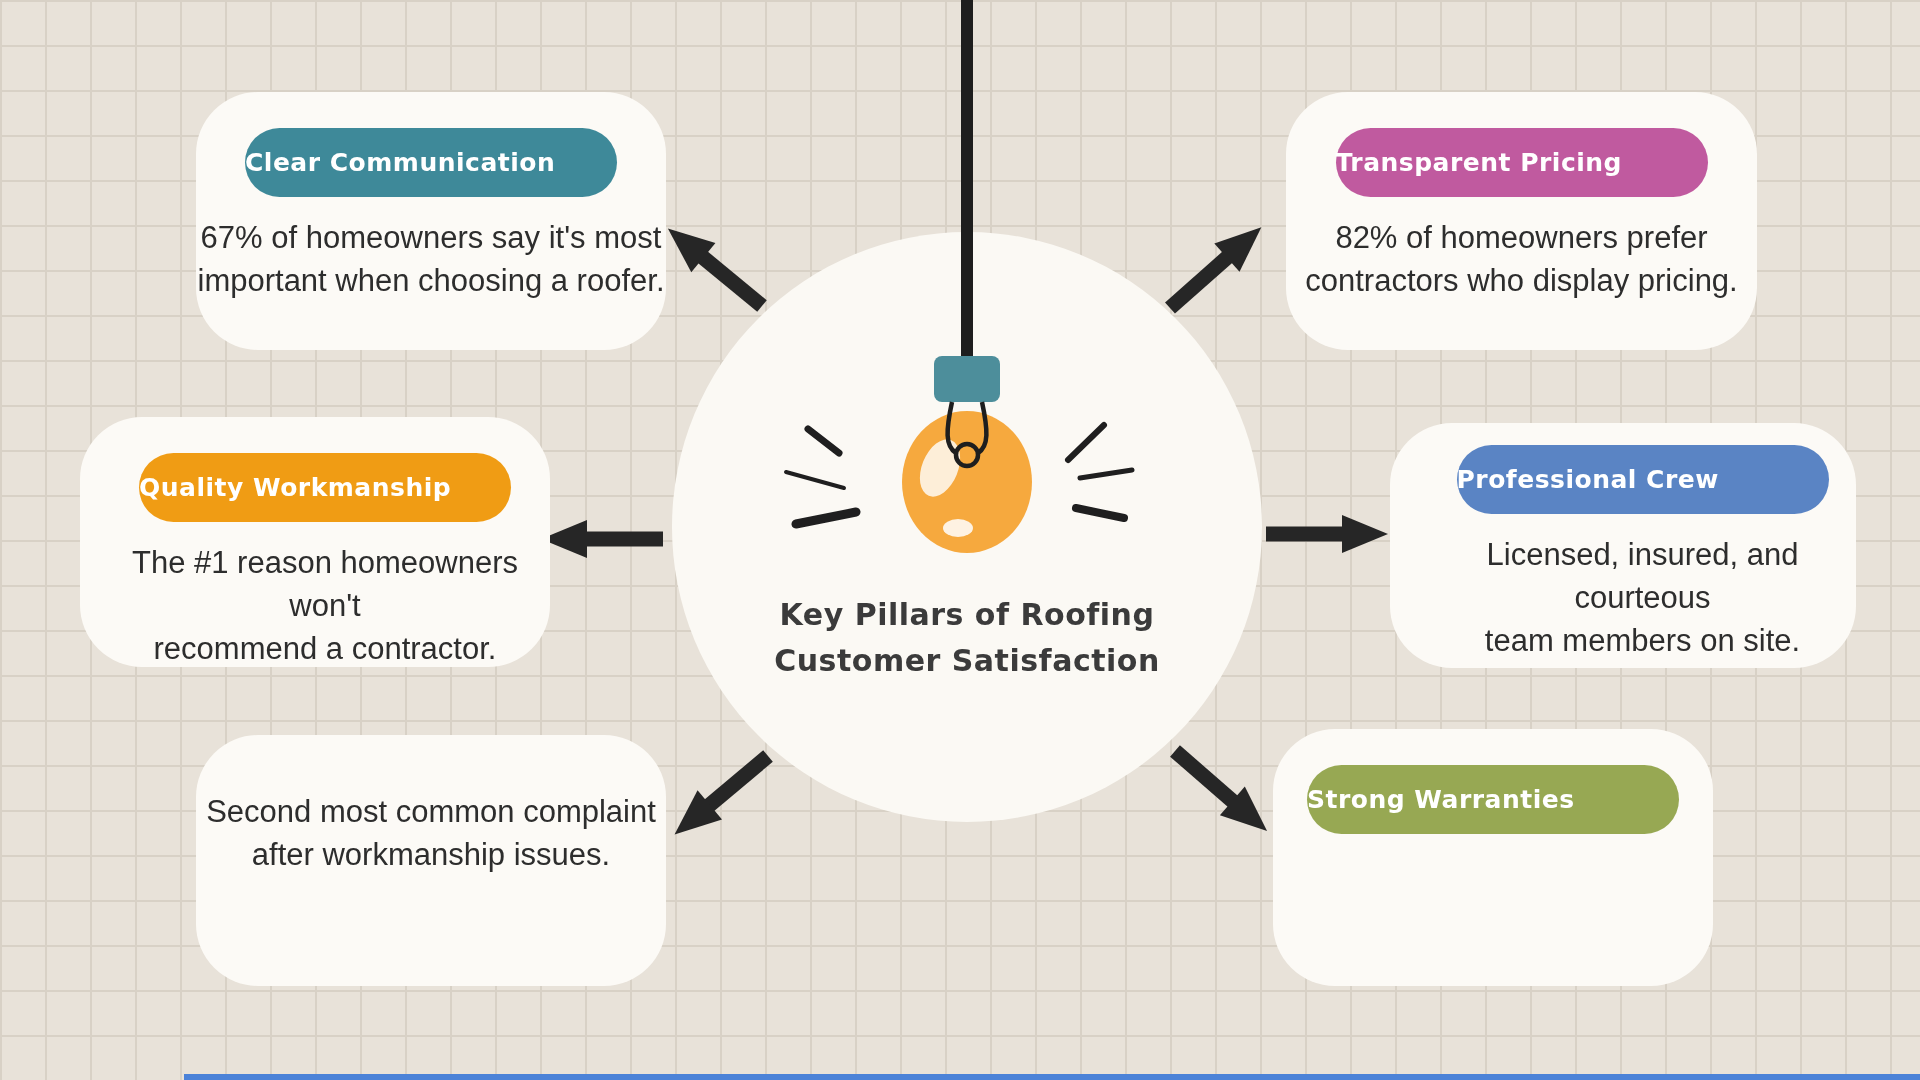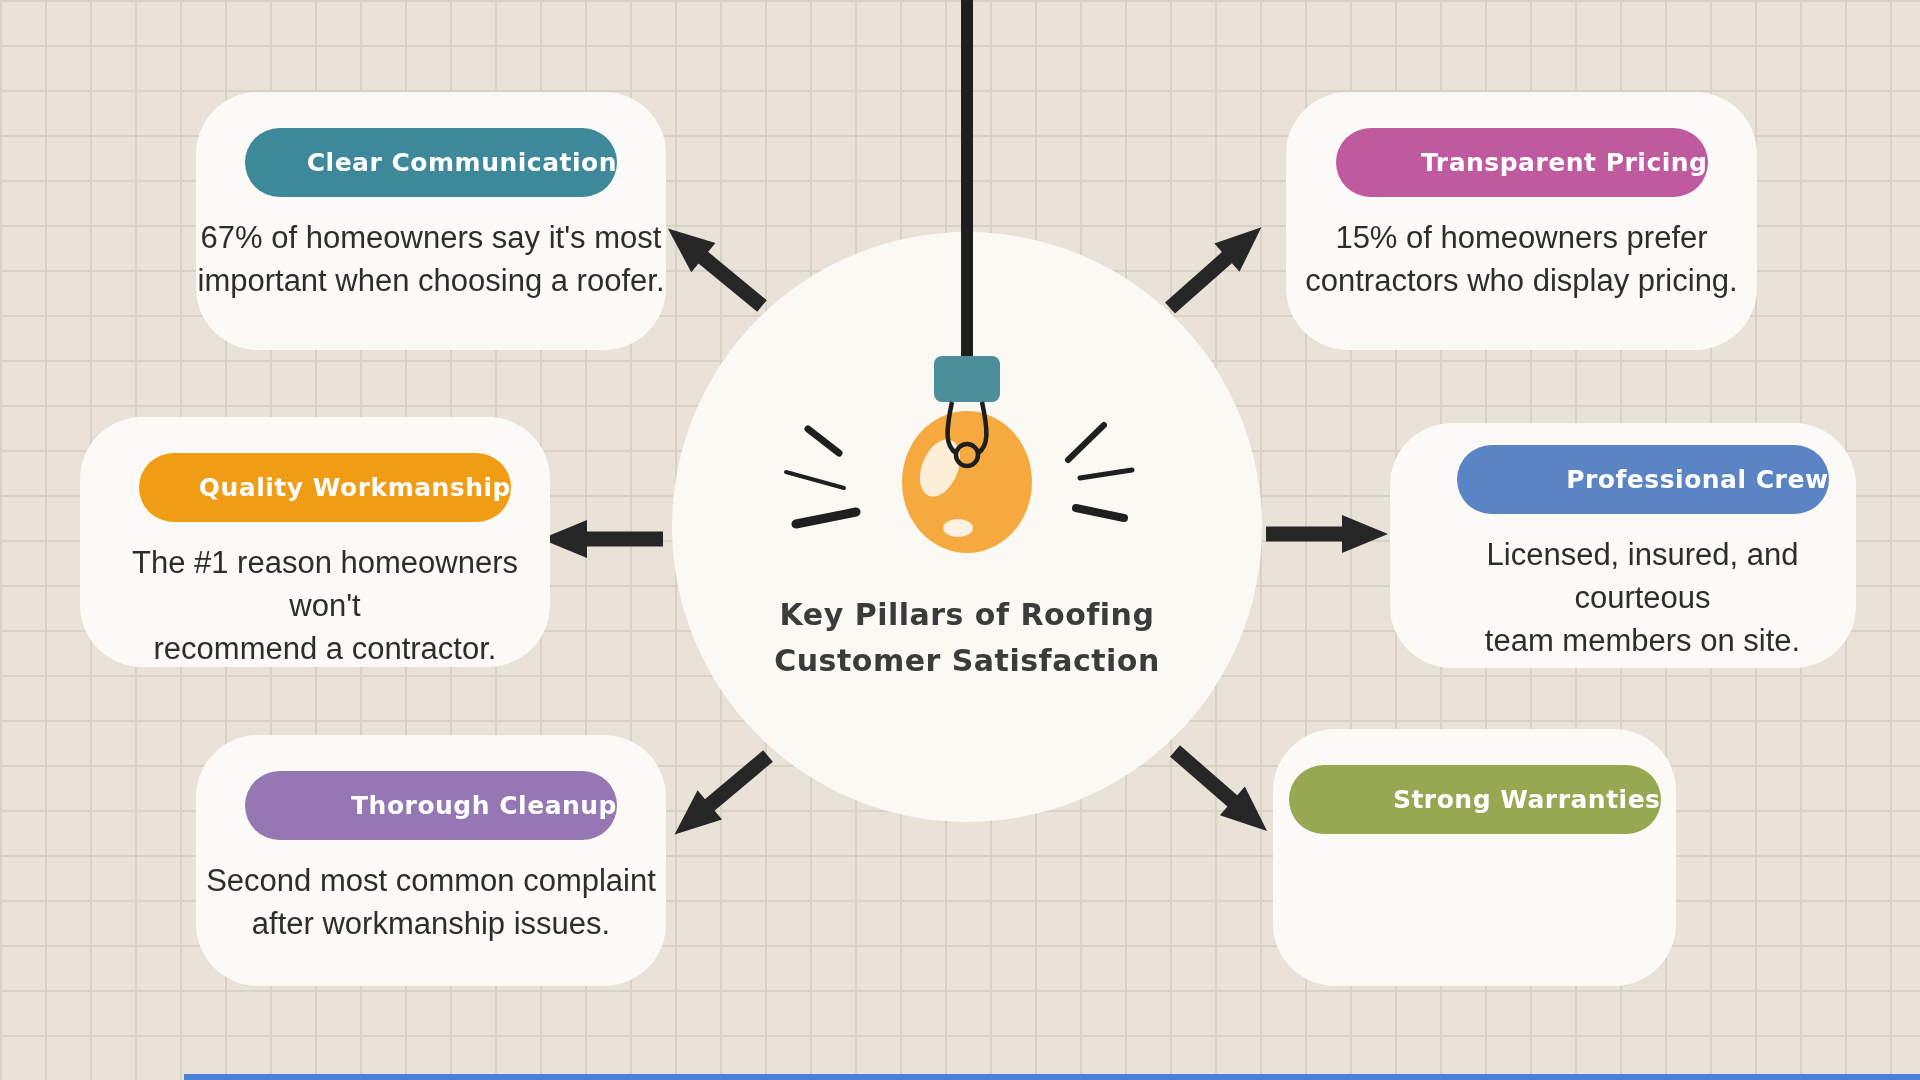--- a/index.html
+++ b/index.html
@@ -30,21 +30,21 @@
   .arrows-svg{position:absolute;left:0;top:0;width:1920px;height:1080px;pointer-events:none;}
   .card{
     position:absolute;
     background:#fcfaf6;
     border-radius:62px;
     box-sizing:border-box;
     padding-top:36px;
     text-align:center;
   }
   .pill{
-    display:flex;align-items:center;justify-content:flex-end;
+    display:flex;align-items:center;justify-content:flex-start;
     width:372px;height:69px;margin:0 auto;
     border-radius:35px;
   }
   .pill-label{
     color:#ffffff;
     font-family:"DejaVu Sans", sans-serif;
     font-weight:700;font-size:25px;letter-spacing:0.5px;
   }
   .card-body{
     margin-top:20px;
@@ -123,49 +123,46 @@
       <span class="pill-label">Clear Communication</span>
     </div>
     <div class="card-body">67% of homeowners say it's most
 important when choosing a roofer.</div>
   </div>
 
   <div class="card" style="left:1286px;top:92px;width:471px;height:258px;">
     <div class="pill" style="background-color: rgb(192, 90, 159);">
       <span class="pill-label">Transparent Pricing</span>
     </div>
-    <div class="card-body">15% of homeowners prefer
+    <div class="card-body">82% of homeowners prefer
 contractors who display pricing.</div>
   </div>
 
   <div class="card" style="left:80px;top:417px;width:470px;height:250px;padding-left:20px;">
     <div class="pill" style="background-color: rgb(240, 156, 20);">
       <span class="pill-label">Quality Workmanship</span>
     </div>
     <div class="card-body">The #1 reason homeowners won't
 recommend a contractor.</div>
   </div>
 
   <div class="card" style="left:1390px;top:423px;width:466px;height:245px;padding-top:22px;padding-left:39px;">
     <div class="pill" style="background-color: rgb(90, 132, 196);">
       <span class="pill-label">Professional Crew</span>
     </div>
     <div class="card-body">Licensed, insured, and courteous
 team members on site.</div>
   </div>
 
   <div class="card" style="left:196px;top:735px;width:470px;height:251px;">
-    <div class="pill" style="background-color: rgb(149, 119, 179);">
-      <span class="pill-label">Thorough Cleanup</span>
-    </div>
     <div class="card-body">Second most common complaint
 after workmanship issues.</div>
   </div>
 
-  <div class="card" style="left:1273px;top:729px;width:403px;height:257px;">
+  <div class="card" style="left:1273px;top:729px;width:440px;height:257px;">
     <div class="pill" style="background-color: rgb(151, 168, 83);">
       <span class="pill-label">Strong Warranties</span>
     </div>
   </div>
 
   <div class="bottom-bar" style="background-color: rgb(75, 130, 216);"></div>
 
 </div>
 
 </body></html>

